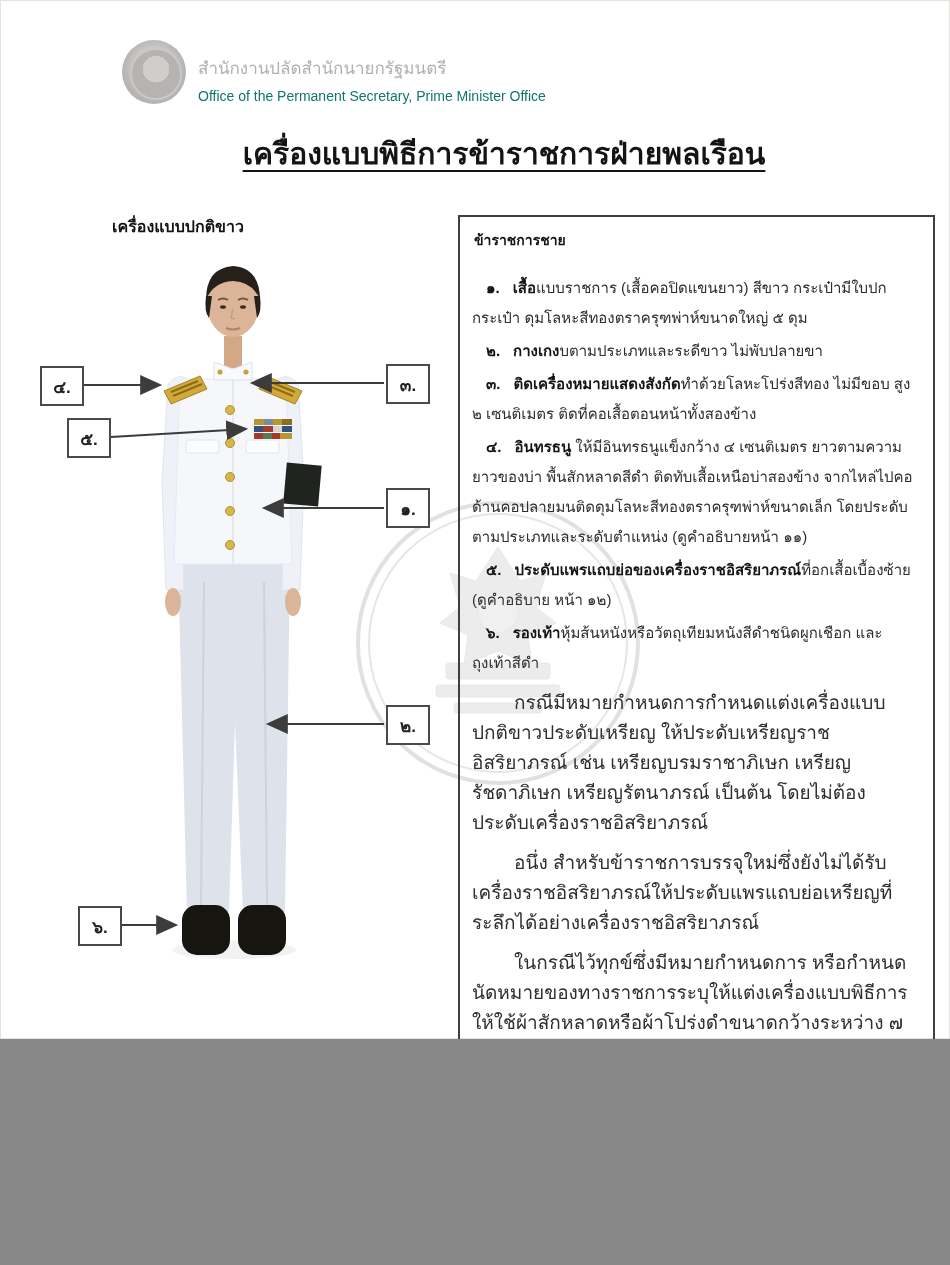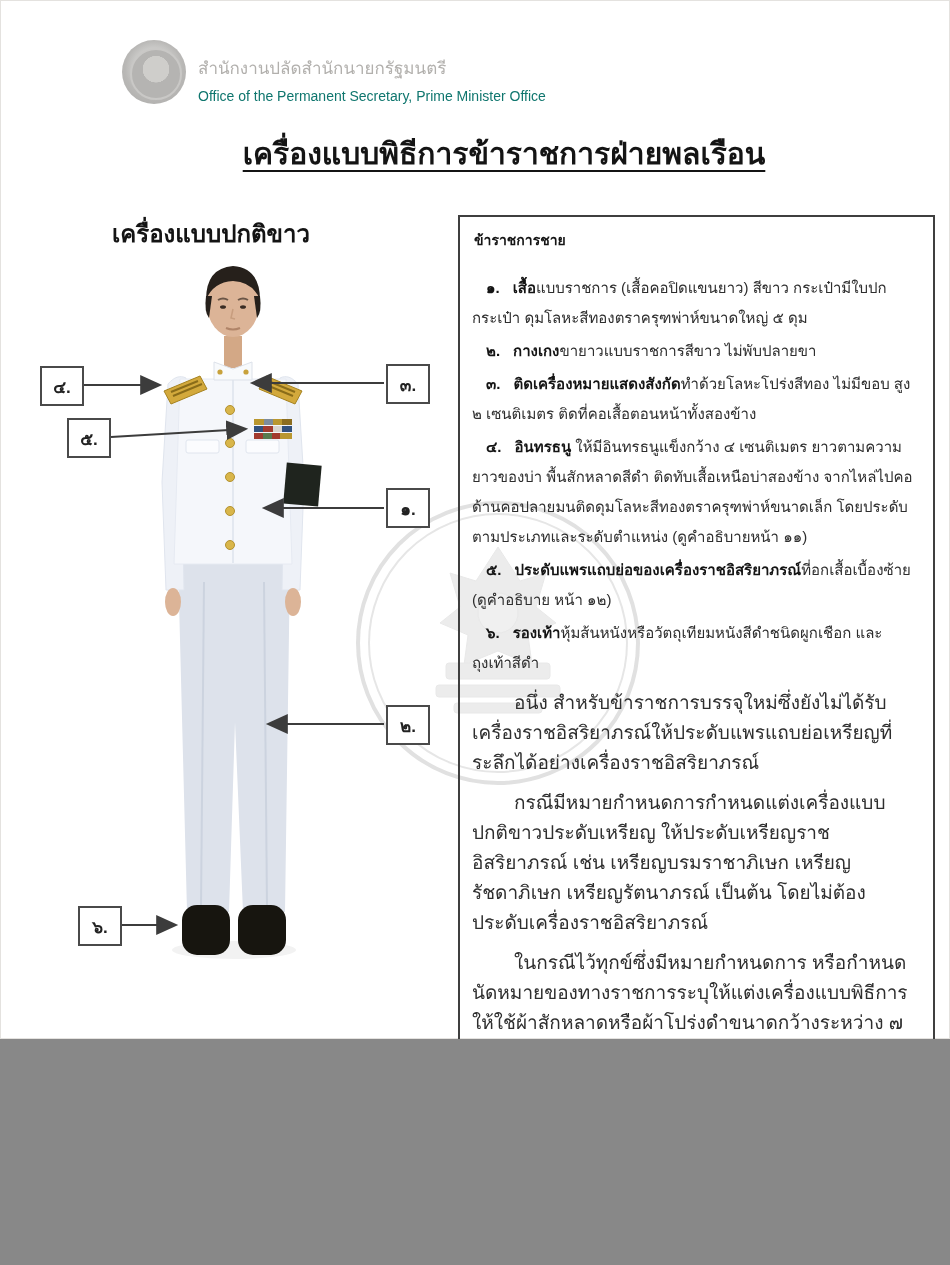--- a/index.html
+++ b/index.html
@@ -26,21 +26,21 @@
   .org-en{font-size:14px;color:#0f766e;margin-top:4px;}
   
   .doc-title{
     position:absolute;left:0;top:130px;width:100%;text-align:center;
     font-size:30px;font-weight:700;color:#141414;
     text-decoration:underline;text-underline-offset:6px;text-decoration-thickness:2px;padding-left:29px;
   }
   
   .fig-heading{
     position:absolute;left:112px;top:214px;
-    font-size:24px;font-weight:700;color:#141414;
+    font-size:16px;font-weight:700;color:#141414;
   }
   .figure-svg{position:absolute;left:140px;top:252px;width:200px;height:712px;z-index:2;}
   .watermark-svg{position:absolute;left:350px;top:495px;width:296px;height:296px;z-index:0;opacity:.85;}
   .lines-svg{position:absolute;left:0;top:0;width:950px;height:1265px;z-index:3;pointer-events:none;}
   .callout{
     position:absolute;width:40px;height:36px;z-index:4;
     background:#fff;border:2px solid #4a4a4a;
     display:flex;align-items:center;justify-content:center;
     font-size:17px;font-weight:700;color:#222;
   }
@@ -181,28 +181,28 @@
   <div class="callout c3">๓.</div>
   <div class="callout c5">๕.</div>
   <div class="callout c1">๑.</div>
   <div class="callout c2">๒.</div>
   <div class="callout c6">๖.</div>
 
   <div class="panel">
     <div class="panel-heading">ข้าราชการชาย</div>
 
     <p class="item"><span class="num">๑.</span><span class="lead">เสื้อ</span><span>แบบราชการ (เสื้อคอปิดแขนยาว) สีขาว กระเป๋ามีใบปกกระเป๋า ดุมโลหะสีทองตราครุฑพ่าห์ขนาดใหญ่ ๕ ดุม</span></p>
-    <p class="item"><span class="num">๒.</span><span class="lead">กางเกง</span><span>ขายาวแบบราชการสีขาว ไม่พับปลายขา</span></p>
+    <p class="item"><span class="num">๒.</span><span class="lead">กางเกง</span><span>บตามประเภทและระดีขาว ไม่พับปลายขา</span></p>
     <p class="item"><span class="num">๓.</span><span class="lead">ติดเครื่องหมายแสดงสังกัด</span><span>ทำด้วยโลหะโปร่งสีทอง ไม่มีขอบ สูง ๒ เซนติเมตร ติดที่คอเสื้อตอนหน้าทั้งสองข้าง</span></p>
     <p class="item"><span class="num">๔.</span><span class="lead">อินทรธนู</span><span> ให้มีอินทรธนูแข็งกว้าง ๔ เซนติเมตร ยาวตามความยาวของบ่า พื้นสักหลาดสีดำ ติดทับเสื้อเหนือบ่าสองข้าง จากไหล่ไปคอ ด้านคอปลายมนติดดุมโลหะสีทองตราครุฑพ่าห์ขนาดเล็ก โดยประดับตามประเภทและระดับตำแหน่ง (ดูคำอธิบายหน้า ๑๑)</span></p>
     <p class="item"><span class="num">๕.</span><span class="lead">ประดับแพรแถบย่อของเครื่องราชอิสริยาภรณ์</span><span>ที่อกเสื้อเบื้องซ้าย (ดูคำอธิบาย หน้า ๑๒)</span></p>
     <p class="item"><span class="num">๖.</span><span class="lead">รองเท้า</span><span>หุ้มส้นหนังหรือวัตถุเทียมหนังสีดำชนิดผูกเชือก และถุงเท้าสีดำ</span></p>
 
+    <p class="para">กรณีมีหมายกำหนดการกำหนดแต่งเครื่องแบบปกติขาวประดับเหรียญ ให้ประดับเหรียญราชอิสริยาภรณ์ เช่น เหรียญบรมราชาภิเษก เหรียญรัชดาภิเษก เหรียญรัตนาภรณ์ เป็นต้น โดยไม่ต้องประดับเครื่องราชอิสริยาภรณ์</p>
     <p class="para">อนึ่ง สำหรับข้าราชการบรรจุใหม่ซึ่งยังไม่ได้รับเครื่องราชอิสริยาภรณ์ให้ประดับแพรแถบย่อเหรียญที่ระลึกได้อย่างเครื่องราชอิสริยาภรณ์</p>
-    <p class="para">กรณีมีหมายกำหนดการกำหนดแต่งเครื่องแบบปกติขาวประดับเหรียญ ให้ประดับเหรียญราชอิสริยาภรณ์ เช่น เหรียญบรมราชาภิเษก เหรียญรัชดาภิเษก เหรียญรัตนาภรณ์ เป็นต้น โดยไม่ต้องประดับเครื่องราชอิสริยาภรณ์</p>
     <p class="para">ในกรณีไว้ทุกข์ซึ่งมีหมายกำหนดการ หรือกำหนดนัดหมายของทางราชการระบุให้แต่งเครื่องแบบพิธีการ ให้ใช้ผ้าสักหลาดหรือผ้าโปร่งดำขนาดกว้างระหว่าง ๗ ถึง ๑๐ เซนติเมตร พันแขนเสื้อซ้ายเบื้องบน</p>
   </div>
 
   <div class="footnote">*ภาพเพื่อการประชาสัมพันธ์บุคคลในภาพมิใช่ผู้ได้รับพระราชทานเครื่องราชอิสริยาภรณ์นี้</div>
   <div class="signoff">
     <div>สำนักกฎหมายและระเบียบกลาง</div>
     <div>ตุลาคม ๒๕๖๐</div>
   </div>
   <div class="page-num">๑</div>
 

